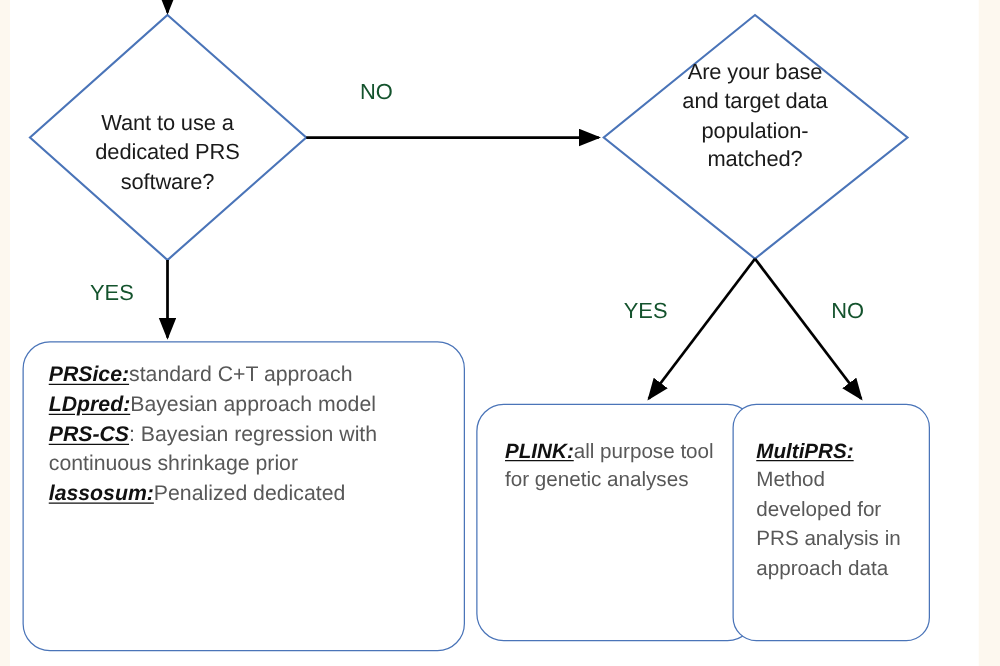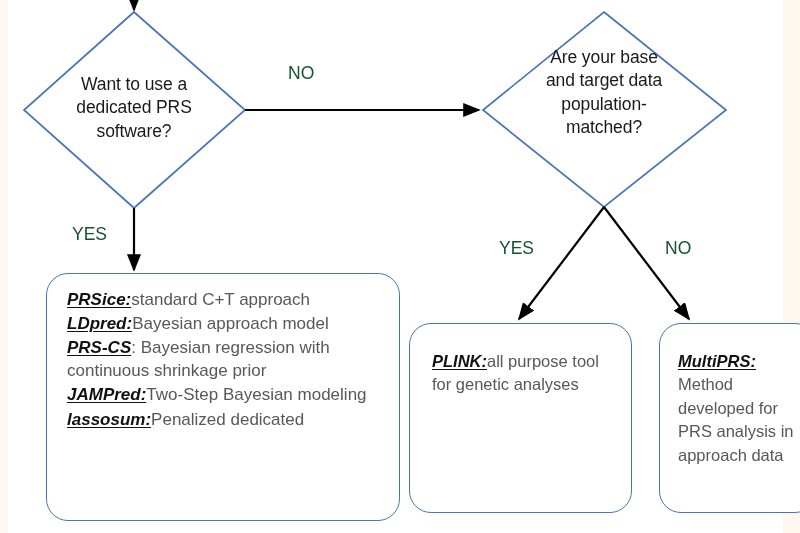--- a/index.html
+++ b/index.html
@@ -40,21 +40,21 @@
     position: absolute;
     text-align: center;
     color: #1a1a1a;
     font-size: 17.5px;
     line-height: 1.33;
     letter-spacing: -0.1px;
     white-space: pre-line;
   }
   #diamond-left-label {
     left: 44px;
-    top: 73px;
+    top: 87px;
     width: 180px;
   }
   #diamond-right-label {
     left: 514px;
     top: 46px;
     width: 180px;
   }
 
   
   .branch-label {
@@ -68,25 +68,24 @@
   #label-right-yes { left: 499px; top: 240px; }
   #label-right-no  { left: 665px; top: 240px; }
 
   
   .result-box {
     position: absolute;
     box-sizing: border-box;
     border: 1.6px solid #4a74b8;
     border-radius: 22px;
     background: #ffffff;
-    margin-left: 28px;
   }
   #box-dedicated { left: 18px;  top: 273px; width: 354px; height: 248px; }
   #box-plink     { left: 381px; top: 323px; width: 223px; height: 190px; }
-  #box-multiprs  { left: 631px; top: 323px; width: 158px; height: 190px; }
+  #box-multiprs  { left: 586px; top: 323px; width: 158px; height: 190px; border-radius: 19px; }
 
   .box-inner {
     padding: 14px 16px 10px 20px;
   }
   #box-plink .box-inner    { padding: 26px 12px 10px 22px; }
   #box-multiprs .box-inner { padding: 26px 10px 10px 18px; }
 
   .entry {
     color: #585858;
     font-size: 17px;
@@ -160,23 +159,20 @@
       <p class="entry">
         <span class="tool">PRSice:</span><span class="desc">standard C+T approach</span>
       </p>
       <p class="entry">
         <span class="tool">LDpred:</span><span class="desc">Bayesian approach model</span>
       </p>
       <p class="entry">
         <span class="tool">PRS-CS</span><span class="desc">: Bayesian regression with continuous shrinkage prior</span>
       </p>
       <p class="entry">
-        <span class="tool">JAMPred:</span><span class="desc">Two-Step Bayesian modeling</span>
-      </p>
-      <p class="entry">
         <span class="tool">lassosum:</span><span class="desc">Penalized dedicated</span>
       </p>
     </div>
   </div>
 
   <div class="result-box" id="box-plink">
     <div class="box-inner">
       <p class="entry">
         <span class="tool">PLINK:</span><span class="desc">all purpose tool for genetic analyses</span>
       </p>

